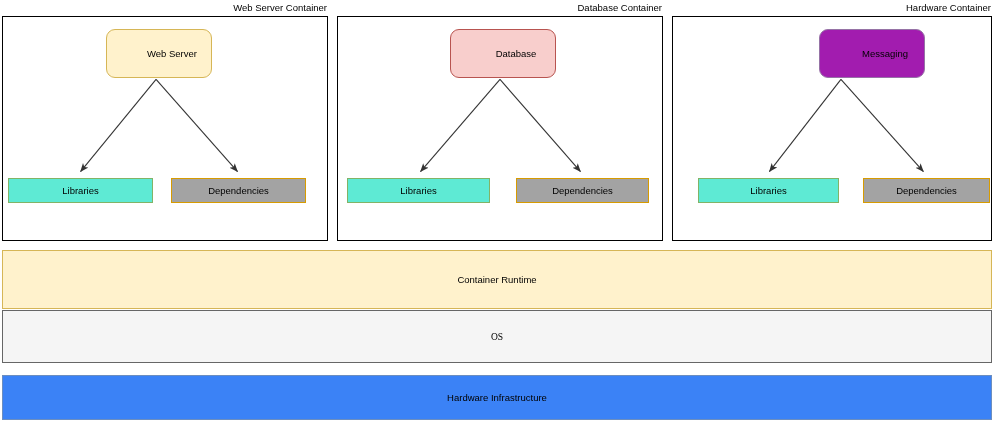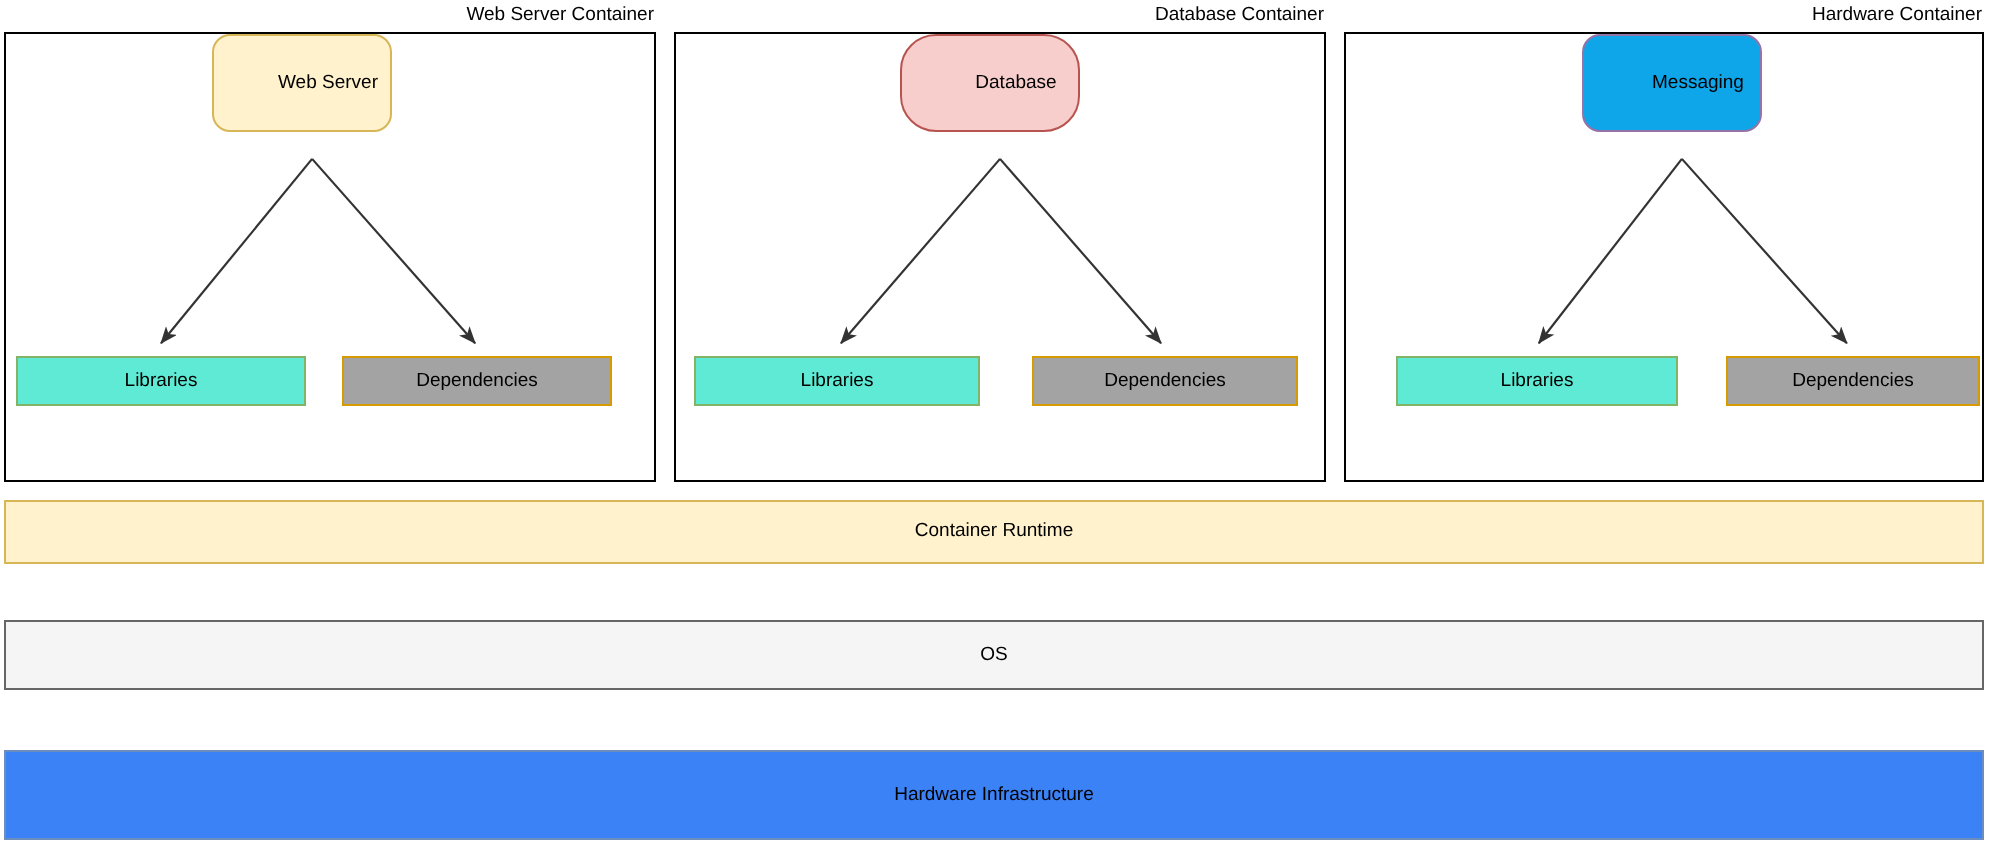--- a/index.html
+++ b/index.html
@@ -54,47 +54,47 @@
     box-sizing: border-box;
     display: flex;
     align-items: center;
     justify-content: center;
     font-size: 9.5px;
     line-height: 12px;
     text-align: center;
     white-space: nowrap;
   }
   .node.app {
-    width: 90px;
+    width: 106px;
     height: 49px;
     border-radius: 9px;
     border-width: 1.2px;
     border-style: solid;
-    top: 0;
+    top: 12px;
     padding-left: 26px;
   }
   .node.app.webserver  { background: #fff2cc; border-color: #d6b656; }
   .node.app.database   { background: #f8cecc; border-color: #b85450; }
-  .node.app.messaging  { background: #0ea5e9; border-color: #9673a6; }
+  .node.app.messaging  { background: #a21caf; border-color: #9673a6; margin-left: 28px; }
 
   .node.leaf {
     height: 25px;
     border-width: 1.2px;
     border-style: solid;
     top: 161px;
   }
   .node.leaf.libraries    { background: #5eead4; border-color: #82b366; }
   .node.leaf.dependencies { background: #a3a3a3; border-color: #d79b00; }
 
   
   .c1 .node.app          { left: 103px; }
   .c1 .node.libraries    { left: 5px;   width: 145px; }
   .c1 .node.dependencies { left: 168px; width: 135px; }
   
-  .c2 .node.app          { left: 112px; border-radius: 18px; }
+  .c2 .node.app          { left: 112px; }
   .c2 .node.libraries    { left: 9px;   width: 143px; }
   .c2 .node.dependencies { left: 178px; width: 133px; }
   
   .c3 .node.app          { left: 118px; }
   .c3 .node.libraries    { left: 25px;  width: 141px; }
   .c3 .node.dependencies { left: 190px; width: 127px; }
 
   .edge-layer {
     position: absolute;
     left: 0; top: 0;
@@ -111,22 +111,22 @@
     box-sizing: border-box;
     display: flex;
     align-items: center;
     justify-content: center;
     font-size: 9.5px;
     line-height: 12px;
     border-width: 1.2px;
     border-style: solid;
     white-space: nowrap;
   }
-  .stack-bar.runtime  { top: 250px; height: 32px; background: #fff2cc; border-color: #d6b656; }
-  .stack-bar.os       { top: 310px; height: 35px; background: #f5f5f5; border-color: #666666; }
+  .stack-bar.runtime  { top: 250px; height: 59px; background: #fff2cc; border-color: #d6b656; }
+  .stack-bar.os       { top: 310px; height: 53px; background: #f5f5f5; border-color: #666666; font-family: Liberation Serif, serif; }
   .stack-bar.hardware { top: 375px; height: 45px; background: #3b82f6; border-color: #6c8ebf; }
 </style>
 </head>
 <body>
 
 <div id="diagram">
 
   <div class="container-panel c1">
     <div class="container-title">Web Server Container</div>
 

